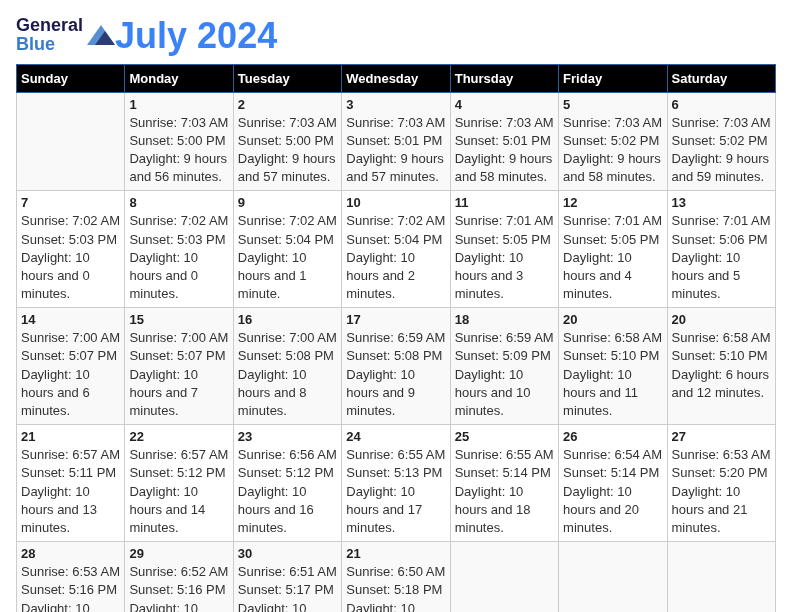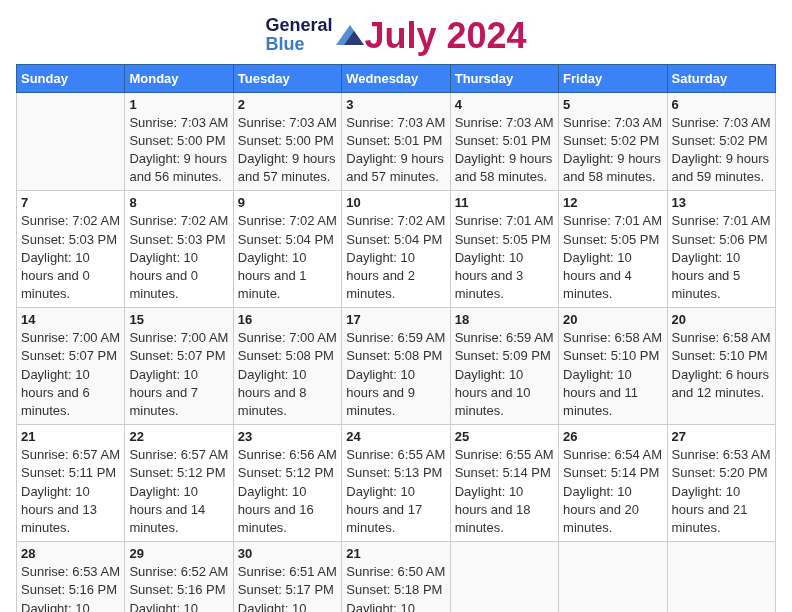--- a/index.html
+++ b/index.html
@@ -5,21 +5,21 @@
     * { box-sizing: border-box; margin: 0; padding: 0; }
     body {
       font-family: Arial, sans-serif;
       background: #fff;
       width: 792px;
       min-height: 612px;
       padding: 16px;
     }
     .header {
       display: flex;
-      justify-content: center;
+      justify-content: flex-start;
       align-items: flex-start;
       margin-bottom: 8px;
     }
     .logo {
       display: flex;
       flex-direction: column;
       align-items: flex-start;
     }
     .logo-general {
       font-size: 18px;
@@ -42,34 +42,34 @@
     .logo-row {
       display: flex;
       align-items: center;
     }
     .title-block {
       text-align: right;
     }
     .title-month {
       font-size: 36px;
       font-weight: bold;
-      color: #be185d;
+      color: #3b82f6;
       line-height: 1.1;
     }
     .title-location {
       font-size: 15px;
       color: #555;
     }
     table {
       width: 100%;
       border-collapse: collapse;
       font-size: 11px;
     }
     thead tr th {
-      background: #3b82f6;
+      background: #000000;
       color: #fff;
       padding: 6px 4px;
       text-align: left;
       font-size: 13px;
       font-weight: bold;
       border: 1px solid #2a5fa0;
     }
     tbody tr td {
       border: 1px solid #ccc;
       vertical-align: top;

